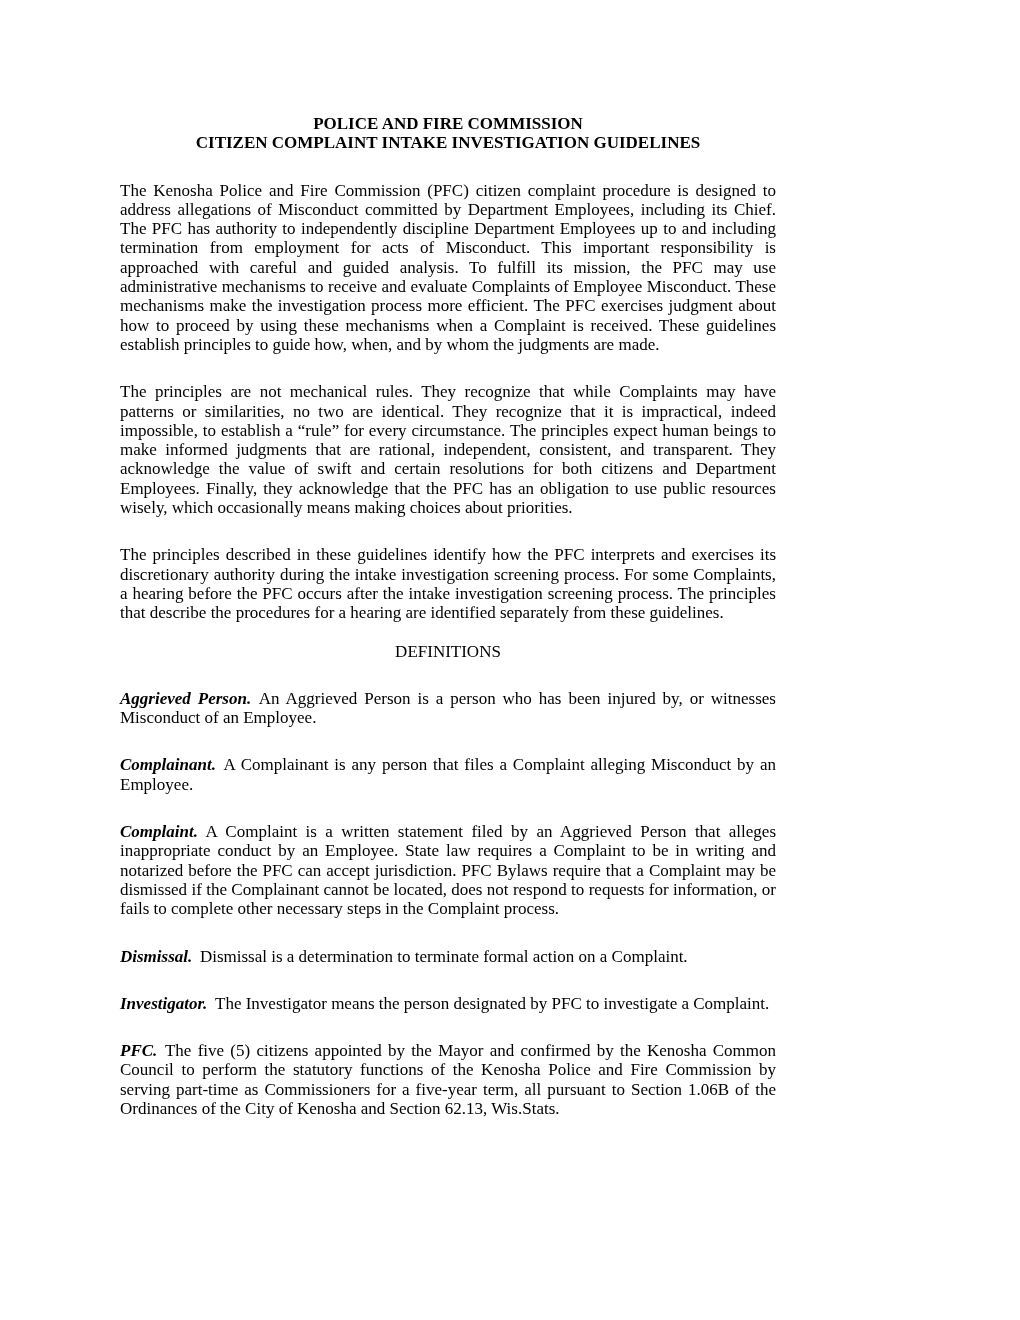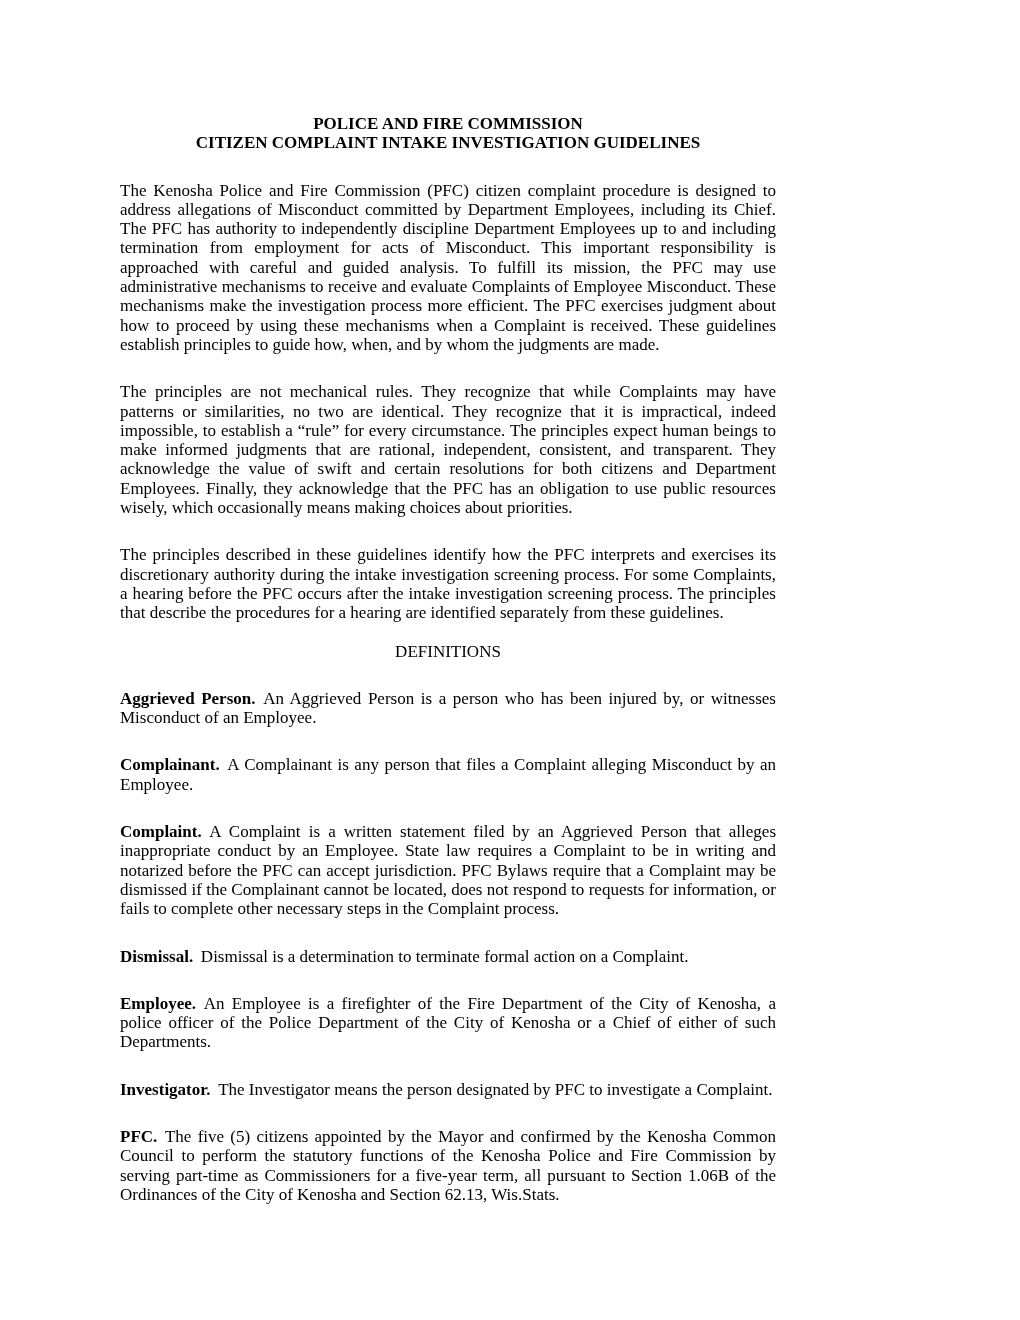--- a/index.html
+++ b/index.html
@@ -27,20 +27,21 @@
     text-align: justify;
     margin: 28px 0 0 0;
   }
   .section-heading {
     text-align: center;
     font-weight: normal;
     margin: 19px 0 0 0;
   }
   .term {
     font-weight: bold;
+    font-style: italic;
     margin-right: 0.45em;
   }
 </style>
 </head>
 <body>
 
 <div class="page">
 
   <div class="title-line">POLICE AND FIRE COMMISSION</div>
   <div class="title-line">CITIZEN COMPLAINT INTAKE INVESTIGATION GUIDELINES</div>
@@ -55,20 +56,19 @@
 
   <p class="body-par"><span class="term">Aggrieved Person.</span><span>An Aggrieved Person is a person who has been injured by, or witnesses Misconduct of an Employee.</span></p>
 
   <p class="body-par"><span class="term">Complainant.</span><span>A Complainant is any person that files a Complaint alleging Misconduct by an Employee.</span></p>
 
   <p class="body-par"><span class="term">Complaint.</span><span>A Complaint is a written statement filed by an Aggrieved Person that alleges inappropriate conduct by an Employee. State law requires a Complaint to be in writing and notarized before the PFC can accept jurisdiction. PFC Bylaws require that a Complaint may be dismissed if the Complainant cannot be located, does not respond to requests for information, or fails to complete other necessary steps in the Complaint process.</span></p>
 
 
   <p class="body-par"><span class="term">Dismissal.</span><span>Dismissal is a determination to terminate formal action on a Complaint.</span></p>
 
-  <p class="body-par"><span class="term">Employee.</span><span>An Employee is a firefighter of the Fire Department of the City of Kenosha, a police officer of the Police Department of the City of Kenosha or a Chief of either of such Departments.</span></p>
 
   <p class="body-par"><span class="term">Investigator.</span><span>The Investigator means the person designated by PFC to investigate a Complaint.</span></p>
 
   <p class="body-par"><span class="term">PFC.</span><span>The five (5) citizens appointed by the Mayor and confirmed by the Kenosha Common Council to perform the statutory functions of the Kenosha Police and Fire Commission by serving part-time as Commissioners for a five-year term, all pursuant to Section 1.06B of the Ordinances of the City of Kenosha and Section 62.13, Wis.Stats.</span></p>
 
 
 </div>
 
 </body></html>

